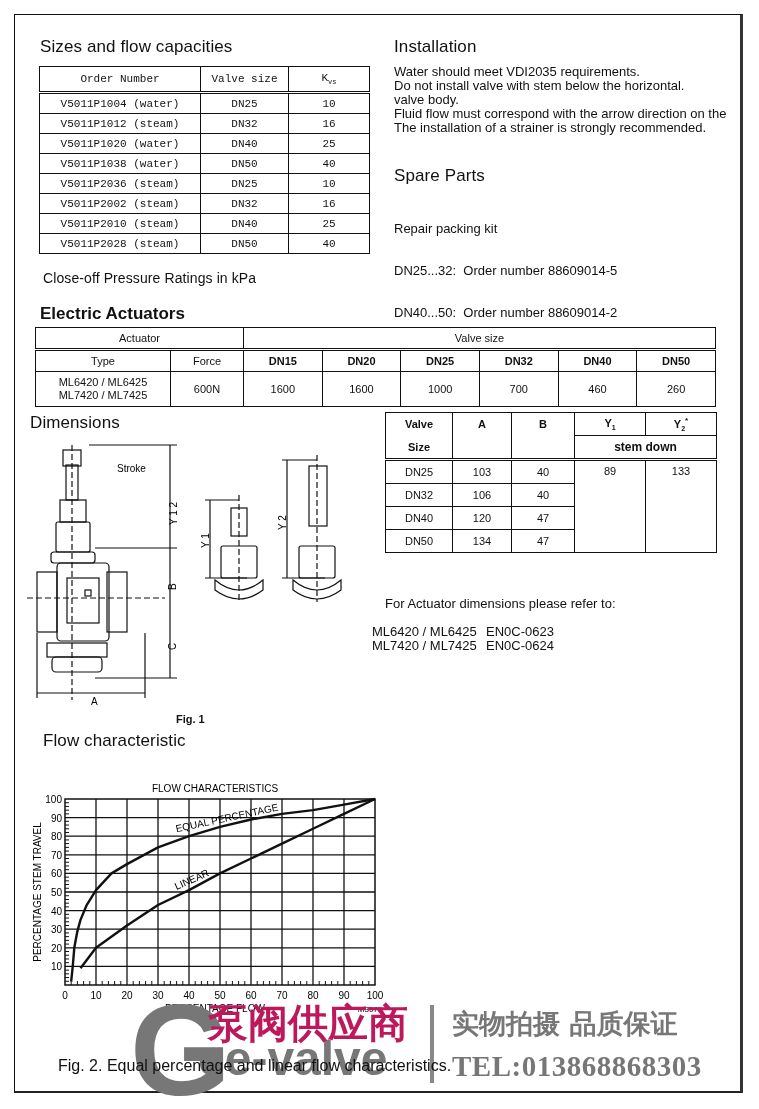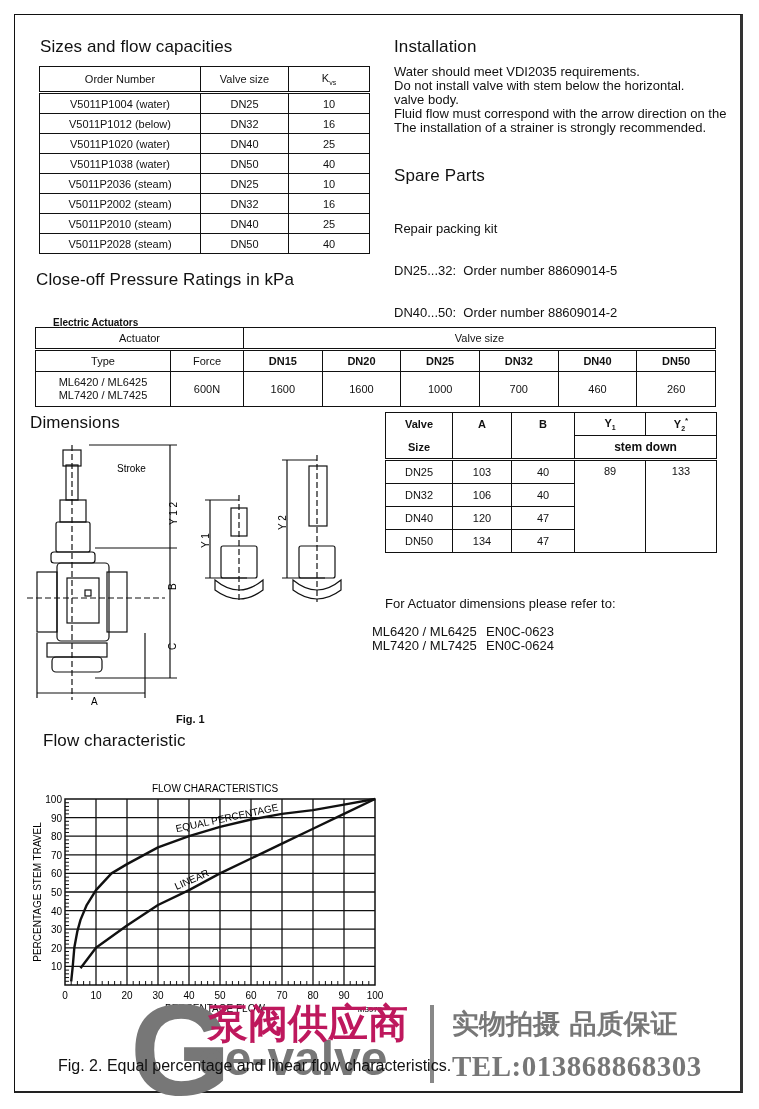--- a/index.html
+++ b/index.html
@@ -1,27 +1,27 @@
 <!DOCTYPE html>
 <html><head>
 <meta charset="utf-8">
 <style>
   html, body { margin:0; padding:0; background:#ffffff; }
   body { width:759px; height:1109px; position:relative; overflow:hidden; font-family:"Liberation Sans", sans-serif; color:#111; }
   .page { position:absolute; left:14px; top:14px; width:729px; height:1079px; border:1px solid #111; border-right:3px solid #333; border-bottom:2px solid #222; box-sizing:border-box; background:#fff; }
   .abs { position:absolute; }
   h2.sec { position:absolute; margin:0; font-weight:normal; font-size:17px; letter-spacing:0.1px; }
-  h3.sub { position:absolute; margin:17px; font-weight:bold; font-size:10px; }
+  h3.sub { position:absolute; margin:4px; font-weight:bold; font-size:17px; }
   .txt { font-size:13px; line-height:14px; }
   table { border-collapse:collapse; font-size:11px; }
   td, th { border:1px solid #111; text-align:center; padding:0; font-weight:normal; }
   .bold { font-weight:bold; }
   .dbl-bottom { border-bottom:3px double #111; }
   
-  #sizes-table { position:absolute; left:39px; top:66px; width:331px; }
+  #sizes-table { position:absolute; left:39px; top:66px; width:331px;font-family:Liberation Mono, monospace; }
   #sizes-table td { height:19px; }
   #sizes-table tr.head td { height:24px; }
   
   #pressure-table { position:absolute; left:35px; top:327px; width:681px; }
   #pressure-table td { height:20px; }
   #pressure-table tr.vals td { height:34px; line-height:13px; }
   
   #dim-table { position:absolute; left:385px; top:412px; width:332px; }
   #dim-table td { height:22px; }
   .wm-g { position:absolute; left:130px; top:985px; font-size:130px; font-weight:bold; color:#777; line-height:1; }
@@ -46,21 +46,21 @@
     <td class="dbl-bottom"><span>K</span><sub style="font-size:7px">vs</sub></td>
   </tr>
   </tbody>
     <tbody id="sizes-body">
       <tr>
         <td>V5011P1004 (water)</td>
         <td>DN25</td>
         <td>10</td>
       </tr>
       <tr>
-        <td>V5011P1012 (below)</td>
+        <td>V5011P1012 (steam)</td>
         <td>DN32</td>
         <td>16</td>
       </tr>
       <tr>
         <td>V5011P1020 (water)</td>
         <td>DN40</td>
         <td>25</td>
       </tr>
       <tr>
         <td>V5011P1038 (water)</td>
@@ -99,21 +99,21 @@
   <div>The installation of a strainer is strongly recommended.</div>
 </div>
 
 <h2 class="sec" style="left:394px;top:166px;">Spare Parts</h2>
 <div class="abs txt" style="left:394px;top:194px;white-space:pre;">
   <div>Repair packing kit</div>
   <div>DN25...32:  Order number 88609014-5</div>
   <div>DN40...50:  Order number 88609014-2</div>
 </div>
 
-<h2 class="sec" style="left:36px;top:270px;font-size:17px;">Close-off Pressure Ratings in kPa</h2>
+<h2 class="sec" style="left:43px;top:270px;font-size:14px;">Close-off Pressure Ratings in kPa</h2>
 <h3 class="sub" style="left:36px;top:300px;">Electric Actuators</h3>
 <table id="pressure-table">
   <tbody>
       <tr>
     <td colspan="2" class="dbl-bottom">Actuator</td>
     <td colspan="6" class="dbl-bottom">Valve size</td>
   </tr>
   <tr>
     <td style="width:134px">Type</td>
     <td style="width:72px">Force</td>

